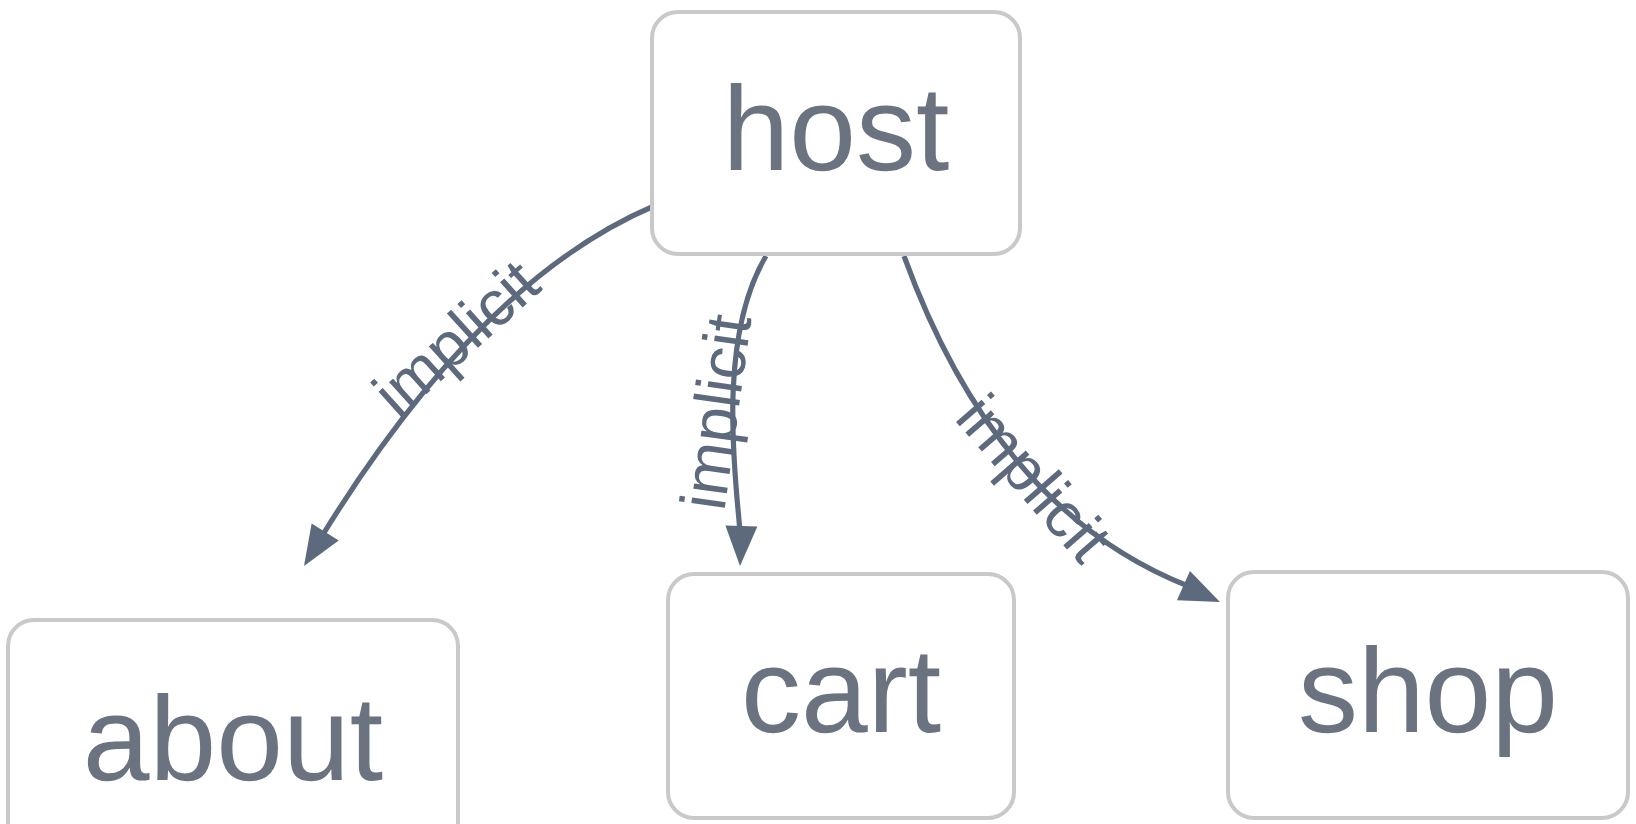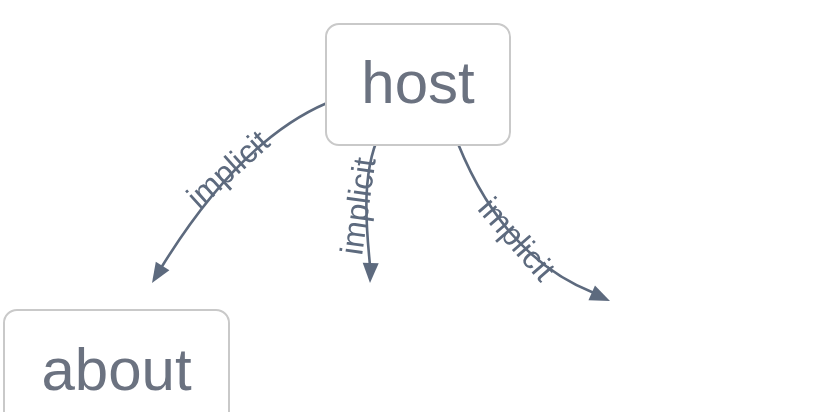--- a/index.html
+++ b/index.html
@@ -44,21 +44,21 @@
     justify-content: center;
     cursor: default;
   }
   .node-label {
     font-size: 60px;
     line-height: 1;
     color: var(--node-text);
     padding-bottom: 4px;
     white-space: nowrap;
   }
-  .node-host  { left: 325px; top: 5px;   width: 186px; height: 123px; margin-top: 18px; }
+  .node-host  { left: 325px; top: 5px;   width: 186px; height: 123px; }
   .node-about { left: 3px;   top: 285px; width: 227px; height: 125px; margin-top: 24px; }
   .node-cart  { left: 333px; top: 286px; width: 175px; height: 124px; }
   .node-shop  { left: 613px; top: 285px; width: 202px; height: 125px; }
   .edge-label {
     position: absolute;
     font-size: 32px;
     line-height: 1;
     color: var(--edge-label);
     white-space: nowrap;
   }
@@ -86,14 +86,20 @@
   <div class="edge-label edge-label-1">implicit</div>
   <div class="edge-label edge-label-2">implicit</div>
   <div class="edge-label edge-label-3">implicit</div>
 
   <div class="node node-host">
     <span class="node-label">host</span>
   </div>
   <div class="node node-about">
     <span class="node-label">about</span>
   </div>
+  <div class="node node-cart">
+    <span class="node-label">cart</span>
+  </div>
+  <div class="node node-shop">
+    <span class="node-label">shop</span>
+  </div>
 
 </div>
 
 </body></html>

